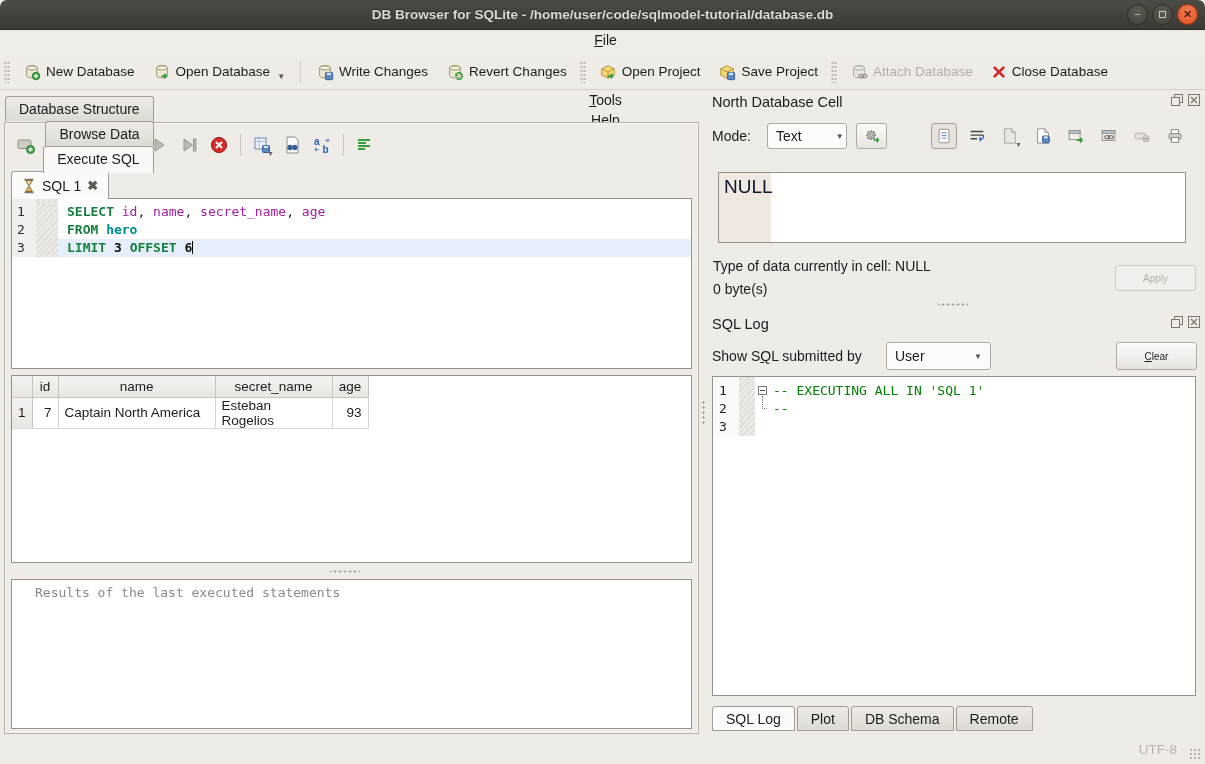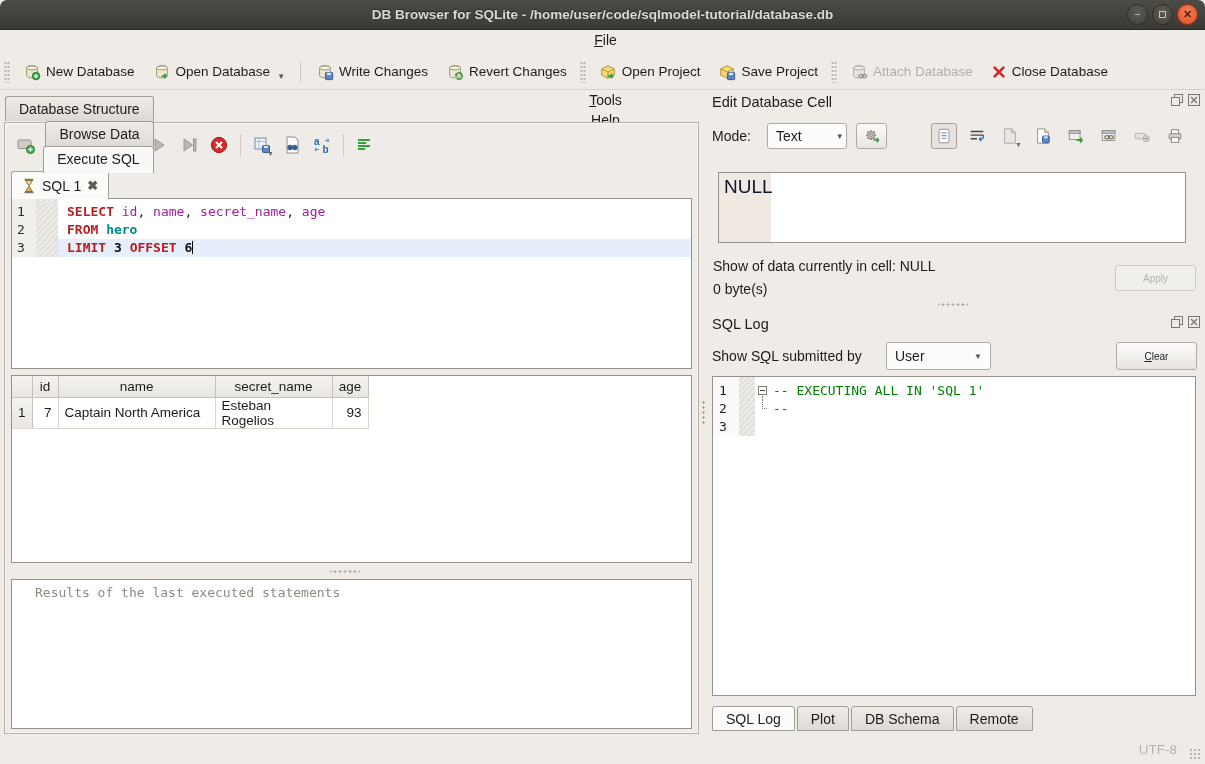--- a/index.html
+++ b/index.html
@@ -59,21 +59,21 @@
   .sqltab .closex { color:#5e5a54; font-size:13px; font-weight:bold; }
 
   
   .editor { position:absolute; top:75px; left:6px; width:681px; height:171px; background:#fff;
     border:1px solid #96928b; font-family:"DejaVu Sans Mono",monospace; font-size:13px; overflow:hidden; }
   .ed-line { display:flex; height:18px; line-height:18px; }
   .ed-gutter-num { width:24px; background:#f1efec; color:#2b2b2b; padding-left:5px; flex:none; }
   .ed-gutter-hatch { width:22px; flex:none; background:repeating-linear-gradient(135deg,#edebe7 0 2px,#e2dfda 2px 4px); }
   .ed-text { flex:1; padding-left:9px; white-space:pre; }
   .ed-line.current .ed-text { background:#e7eefb; }
-  .kw { color:#b91c1c; font-weight:bold;margin-top:24px; }
+  .kw { color:#15803d; font-weight:bold;margin-top:24px; }
   .fld { color:#a0209e; }
   .tbl { color:#008b8b; font-weight:bold; }
   .num { color:#101010; font-weight:bold; }
   .caret { display:inline-block; width:1px; height:13px; background:#000; vertical-align:-2px; }
 
   
   .grid-wrap { position:absolute; top:252px; left:6px; width:681px; height:188px; background:#fff; border:1px solid #96928b; overflow:hidden; }
   table.grid { border-collapse:collapse; font-size:13.5px; }
   .grid th { background:linear-gradient(#f5f3f0,#e9e6e1); border-right:1px solid #c7c3bc; border-bottom:1px solid #c7c3bc;
     font-weight:normal; height:21px; padding:0 6px; }
@@ -406,21 +406,21 @@
 
   <div class="results-msg">
     <span>Results of the last executed statements</span>
   </div>
 </div>
 
 <div class="v-dots" style="top:400px; left:701px;"></div>
 
 <div class="right-pane">
 
-  <div class="dock-title" style="position:absolute; top:2px; left:2px;">Edit Database Cell</div>
+  <div class="dock-title" style="position:absolute; top:2px; left:2px;">North Database Cell</div>
   <div class="dock-btns" style="top:2px; right:2px;">
     <span>
         <svg width="12" height="12" viewBox="0 0 12 12">
           <rect x="3.5" y="0.5" width="8" height="8" fill="none" stroke="#7b776f"></rect>
           <rect x="0.5" y="3.5" width="8" height="8" fill="#efebe7" stroke="#7b776f"></rect>
         </svg>
       </span>
     <span>
         <svg width="12" height="12" viewBox="0 0 12 12">
           <rect x="0.5" y="0.5" width="11" height="11" fill="none" stroke="#7b776f"></rect>
@@ -500,21 +500,21 @@
           <rect x="6" y="11.5" width="8" height="5.5" fill="#fff" stroke="#807c75"></rect>
         </svg>
       </div>
   </div>
 
   <div class="cell-box">
     <div class="cell-gutter"></div>
     <div class="cell-null">NULL</div>
   </div>
 
-  <div style="position:absolute; top:166px; left:3px; font-size:14px;">Show of data currently in cell: NULL</div>
+  <div style="position:absolute; top:166px; left:3px; font-size:14px;">Type of data currently in cell: NULL</div>
   <div style="position:absolute; top:189px; left:3px; font-size:14px;">0 byte(s)</div>
   <div class="btn disabled" style="position:absolute; top:173px; left:405px; width:81px; height:26px;">Apply</div>
 
   <div class="h-dots" style="top:210px; left:228px;"></div>
 
   <div class="dock-title" style="position:absolute; top:224px; left:2px;">SQL Log</div>
   <div class="dock-btns" style="top:224px; right:2px;">
     <span>
         <svg width="12" height="12" viewBox="0 0 12 12">
           <rect x="3.5" y="0.5" width="8" height="8" fill="none" stroke="#7b776f"></rect>

